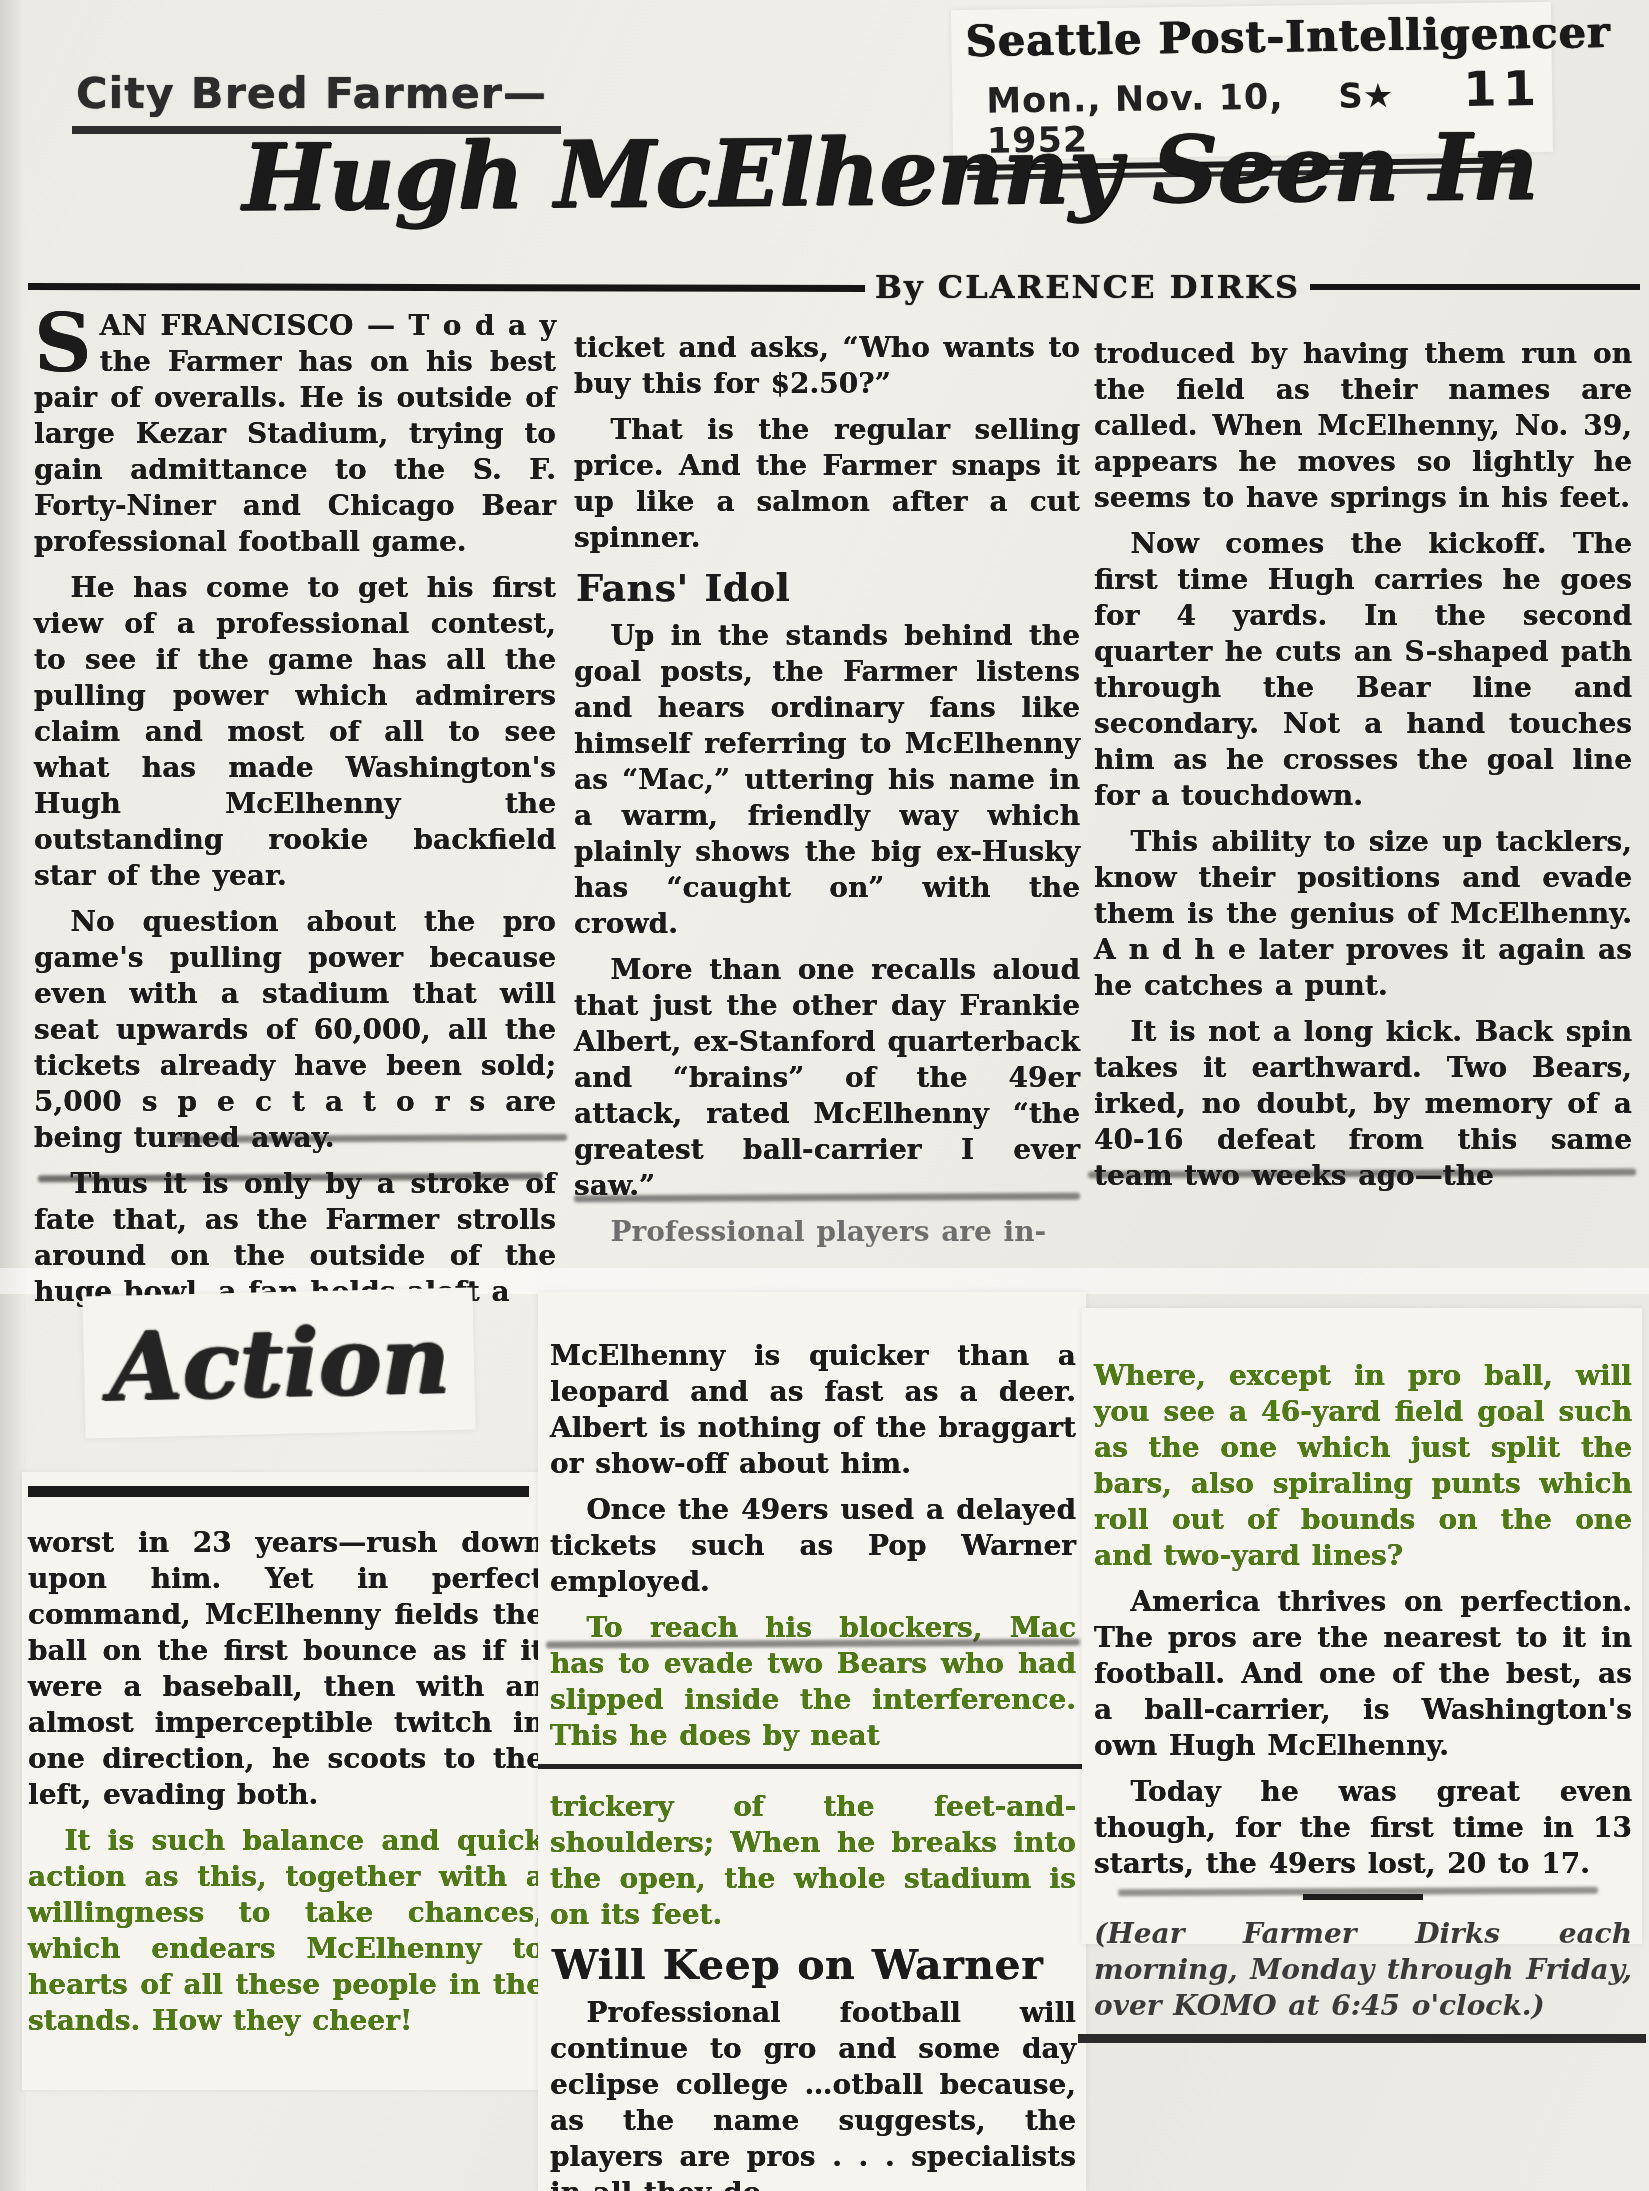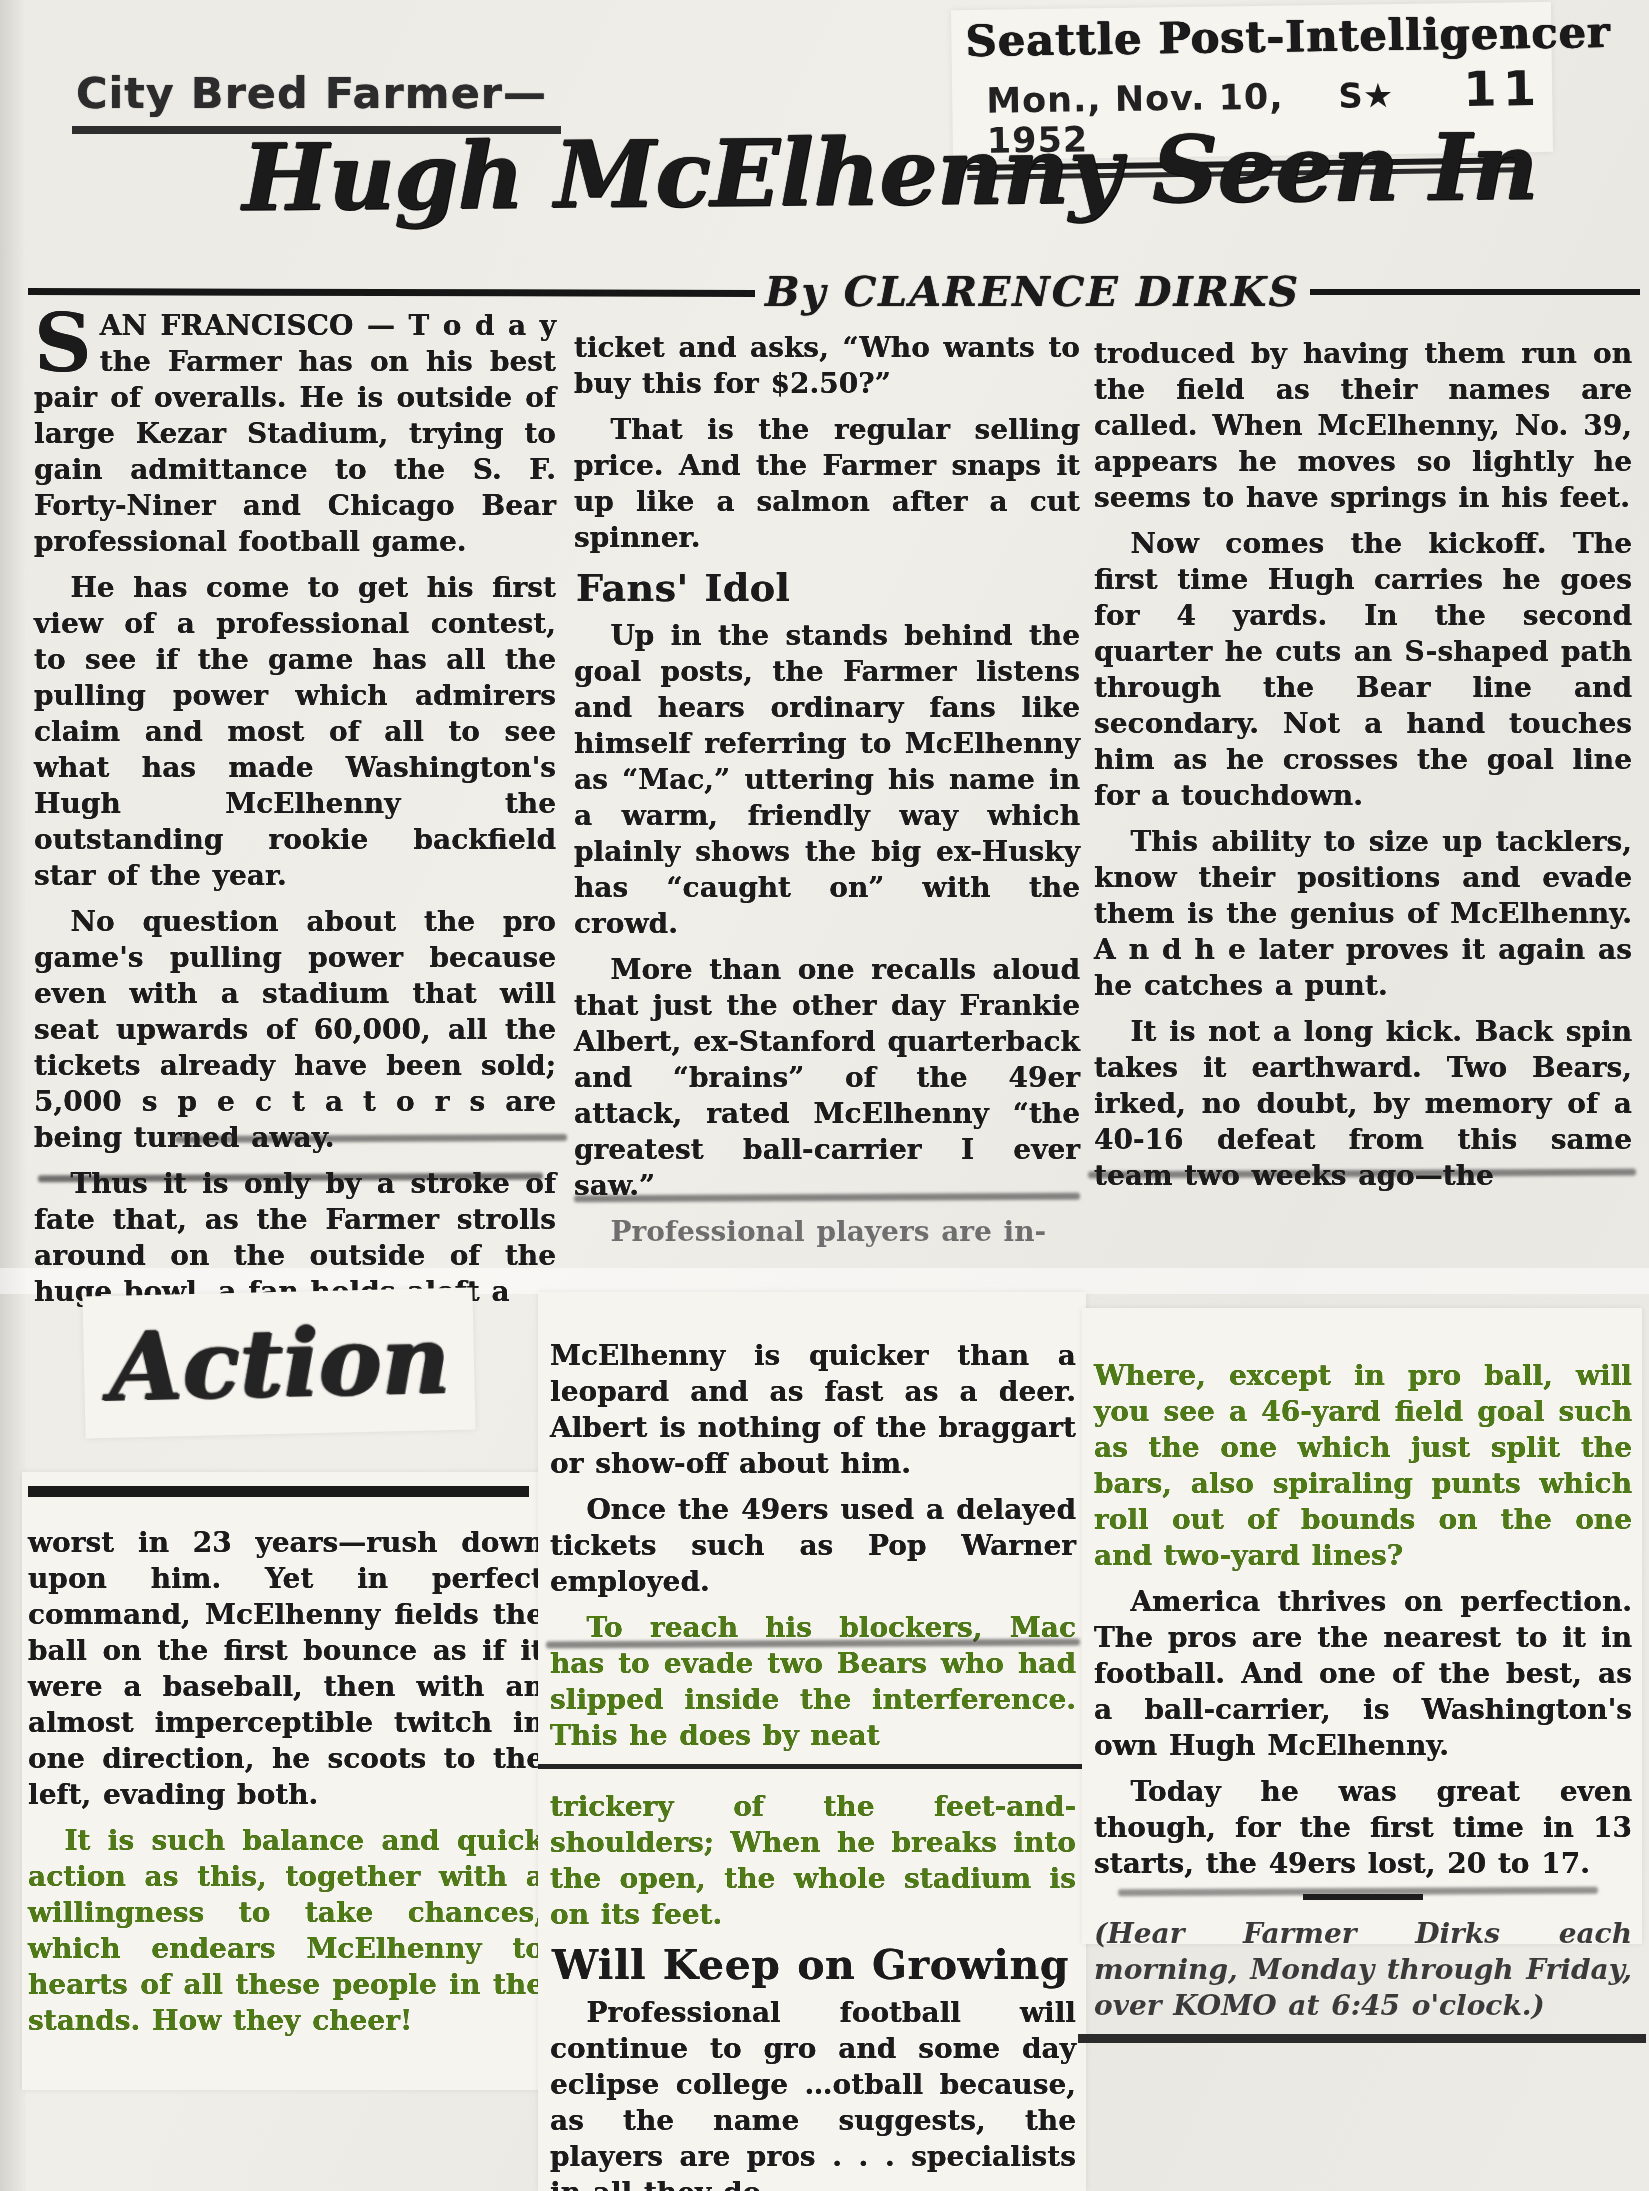--- a/index.html
+++ b/index.html
@@ -26,22 +26,22 @@
   
   .kicker{position:absolute;left:72px;top:68px;font-size:43px;font-weight:700;
     font-family:"DejaVu Sans",sans-serif;letter-spacing:1px;color:#2c2c2c;
     border-bottom:8px solid #2e2e2e;padding:0 14px 8px 4px;text-shadow:0 0 1px #333;}
   .headline{position:absolute;left:242px;top:118px;width:1330px;
     font-size:92px;font-weight:700;font-style:italic;white-space:nowrap;
     transform:rotate(-0.5deg);letter-spacing:-1px;text-shadow:0 0 1px #000,1px 1px 0 #111;}
   .byline-row{position:absolute;left:28px;top:268px;width:1612px;display:flex;align-items:center;}
   .byline-rule-l{flex:1 1 auto;height:7px;background:#161616;transform:rotate(0.15deg);}
   .byline-rule-r{width:330px;height:6px;background:#161616;}
-  .byline{font-size:41px;font-weight:700;letter-spacing:2px;padding:0 10px;white-space:nowrap;
-    font-family:"DejaVu Serif",serif;text-shadow:0 0 1px #000;font-style:italic;}
+  .byline{font-size:32px;font-weight:700;letter-spacing:2px;padding:0 10px;white-space:nowrap;
+    font-family:"DejaVu Serif",serif;text-shadow:0 0 1px #000;}
   
   .col{position:absolute;font-size:28px;line-height:36px;font-weight:700;
     text-align:justify;text-shadow:0 0 .5px #1b1b1b;word-spacing:2px;}
   .col p{margin:0 0 10px 0;text-indent:1.3em;}
   .col p.noindent{text-indent:0;}
   .dropcap{float:left;font-size:80px;line-height:62px;font-weight:700;padding:4px 8px 0 0;}
   .subhead{font-size:38px;font-weight:700;text-align:left;text-indent:0;margin:14px 0 12px 2px;
     font-family:"DejaVu Serif",serif;letter-spacing:0.5px;}
   .ghost{color:#6e6e6e;text-shadow:none;}
   .semi{color:#4d7c0f;}
@@ -127,21 +127,21 @@
     </div>
   </div>
 
   <div class="clip bm-clip">
     <div class="col" style="position:static;width:100%;">
       <p class="noindent">McElhenny is quicker than a leopard and as fast as a deer. Albert is nothing of the braggart or show-off about him.</p>
       <p>Once the 49ers used a delayed tickets such as Pop Warner employed.</p>
       <p class="semi">To reach his blockers, Mac has to evade two Bears who had slipped inside the interference. This he does by neat</p>
       <div class="bm-cutrule"></div>
       <p class="noindent semi">trickery of the feet-and-shoulders; When he breaks into the open, the whole stadium is on its feet.</p>
-      <div class="subhead" style="font-size:41px;">Will Keep on Growing</div>
+      <div class="subhead" style="font-size:41px;">Will Keep on Warner</div>
       <p>Professional football will continue to gro  and some day eclipse college …otball because, as the name suggests, the players are pros . . . specialists in all they do.</p>
     </div>
   </div>
 
   <div class="clip br-clip">
     <div class="col" style="position:static;width:100%;">
       <p class="noindent semi">Where, except in pro ball, will you see a 46-yard field goal such as the one which just split the bars, also spiraling punts which roll out of bounds on the one and two-yard lines?</p>
       <p>America thrives on perfection. The pros are the nearest to it in football. And one of the best, as a ball-carrier, is Washington's own Hugh McElhenny.</p>
       <p>Today he was great even though, for the first time in 13 starts, the 49ers lost, 20 to 17.</p>
       <div class="mini-rule"></div>

